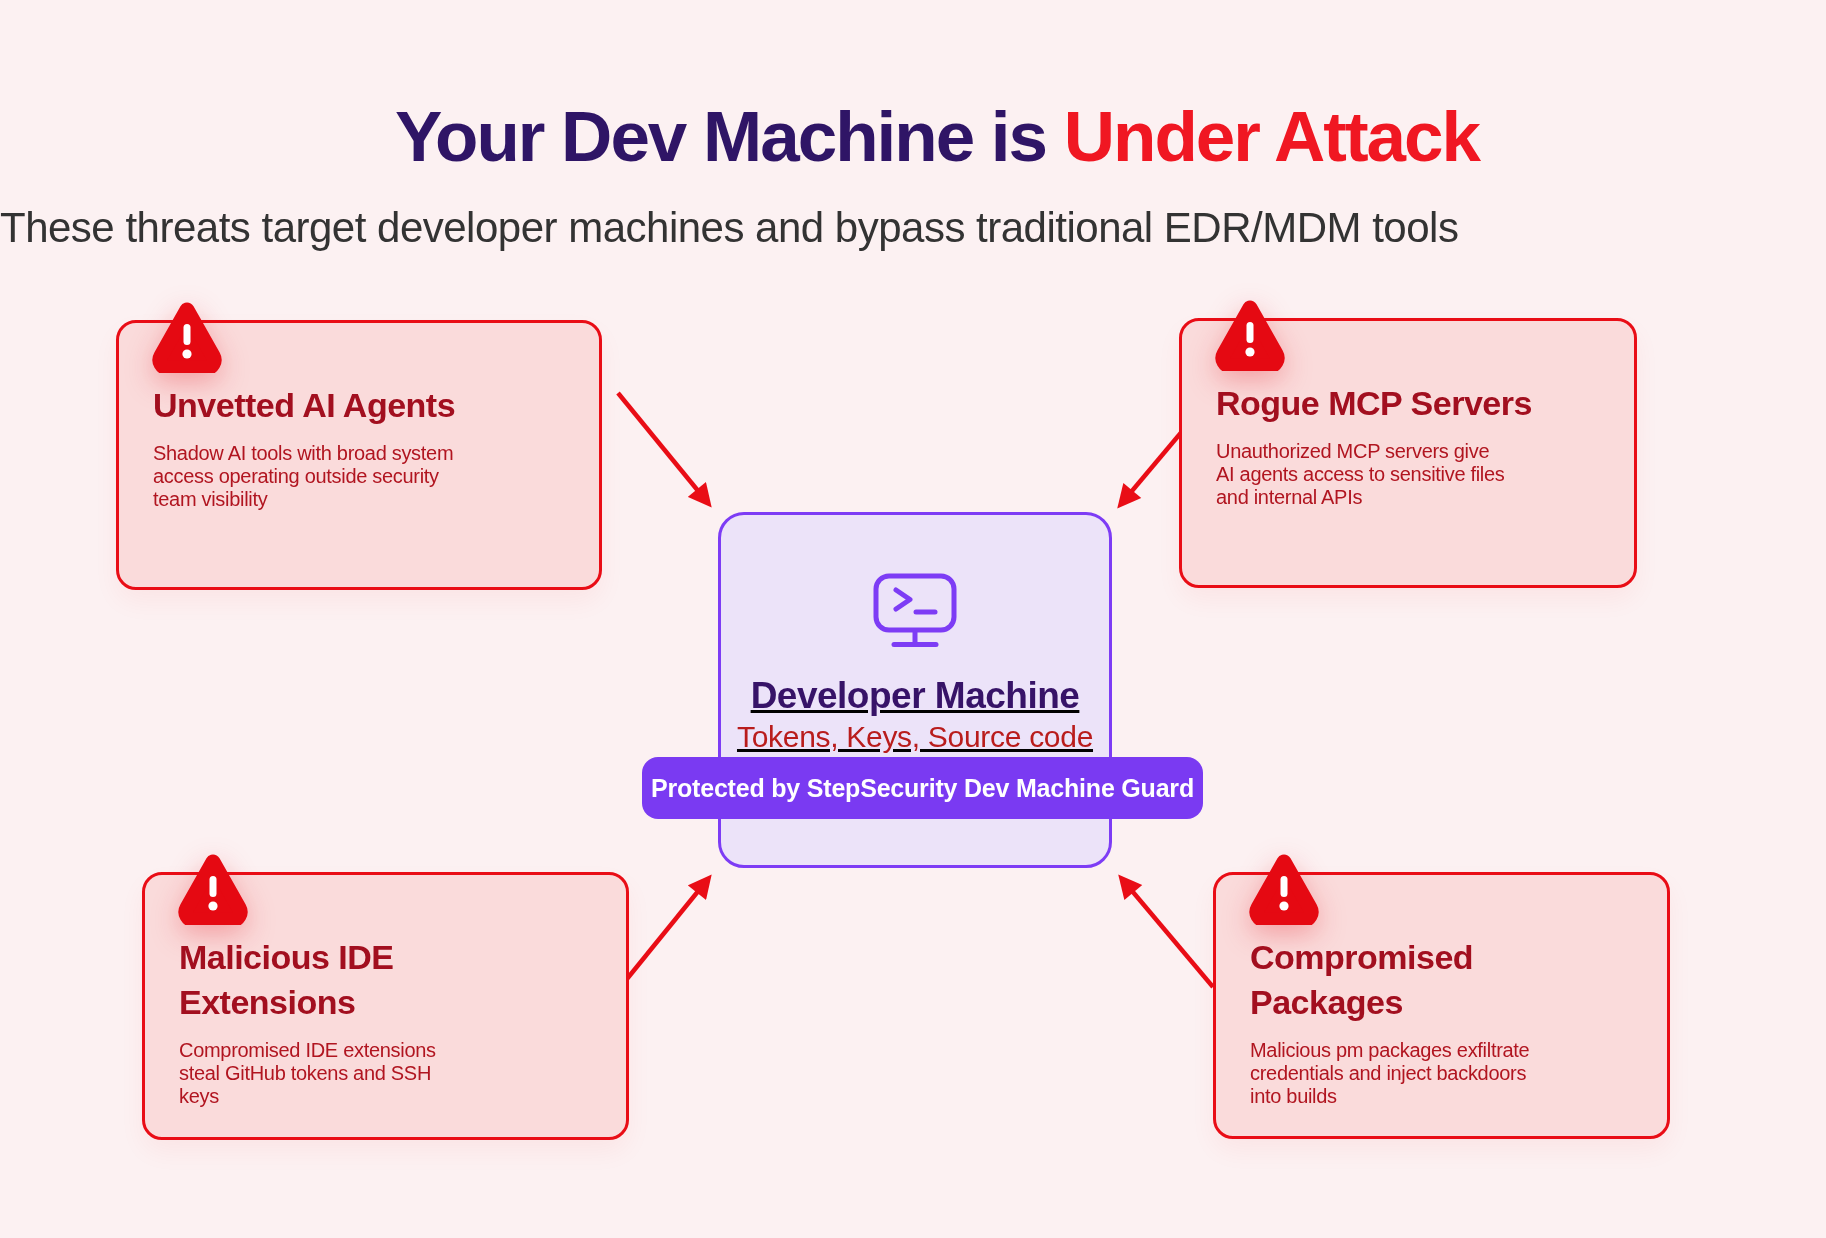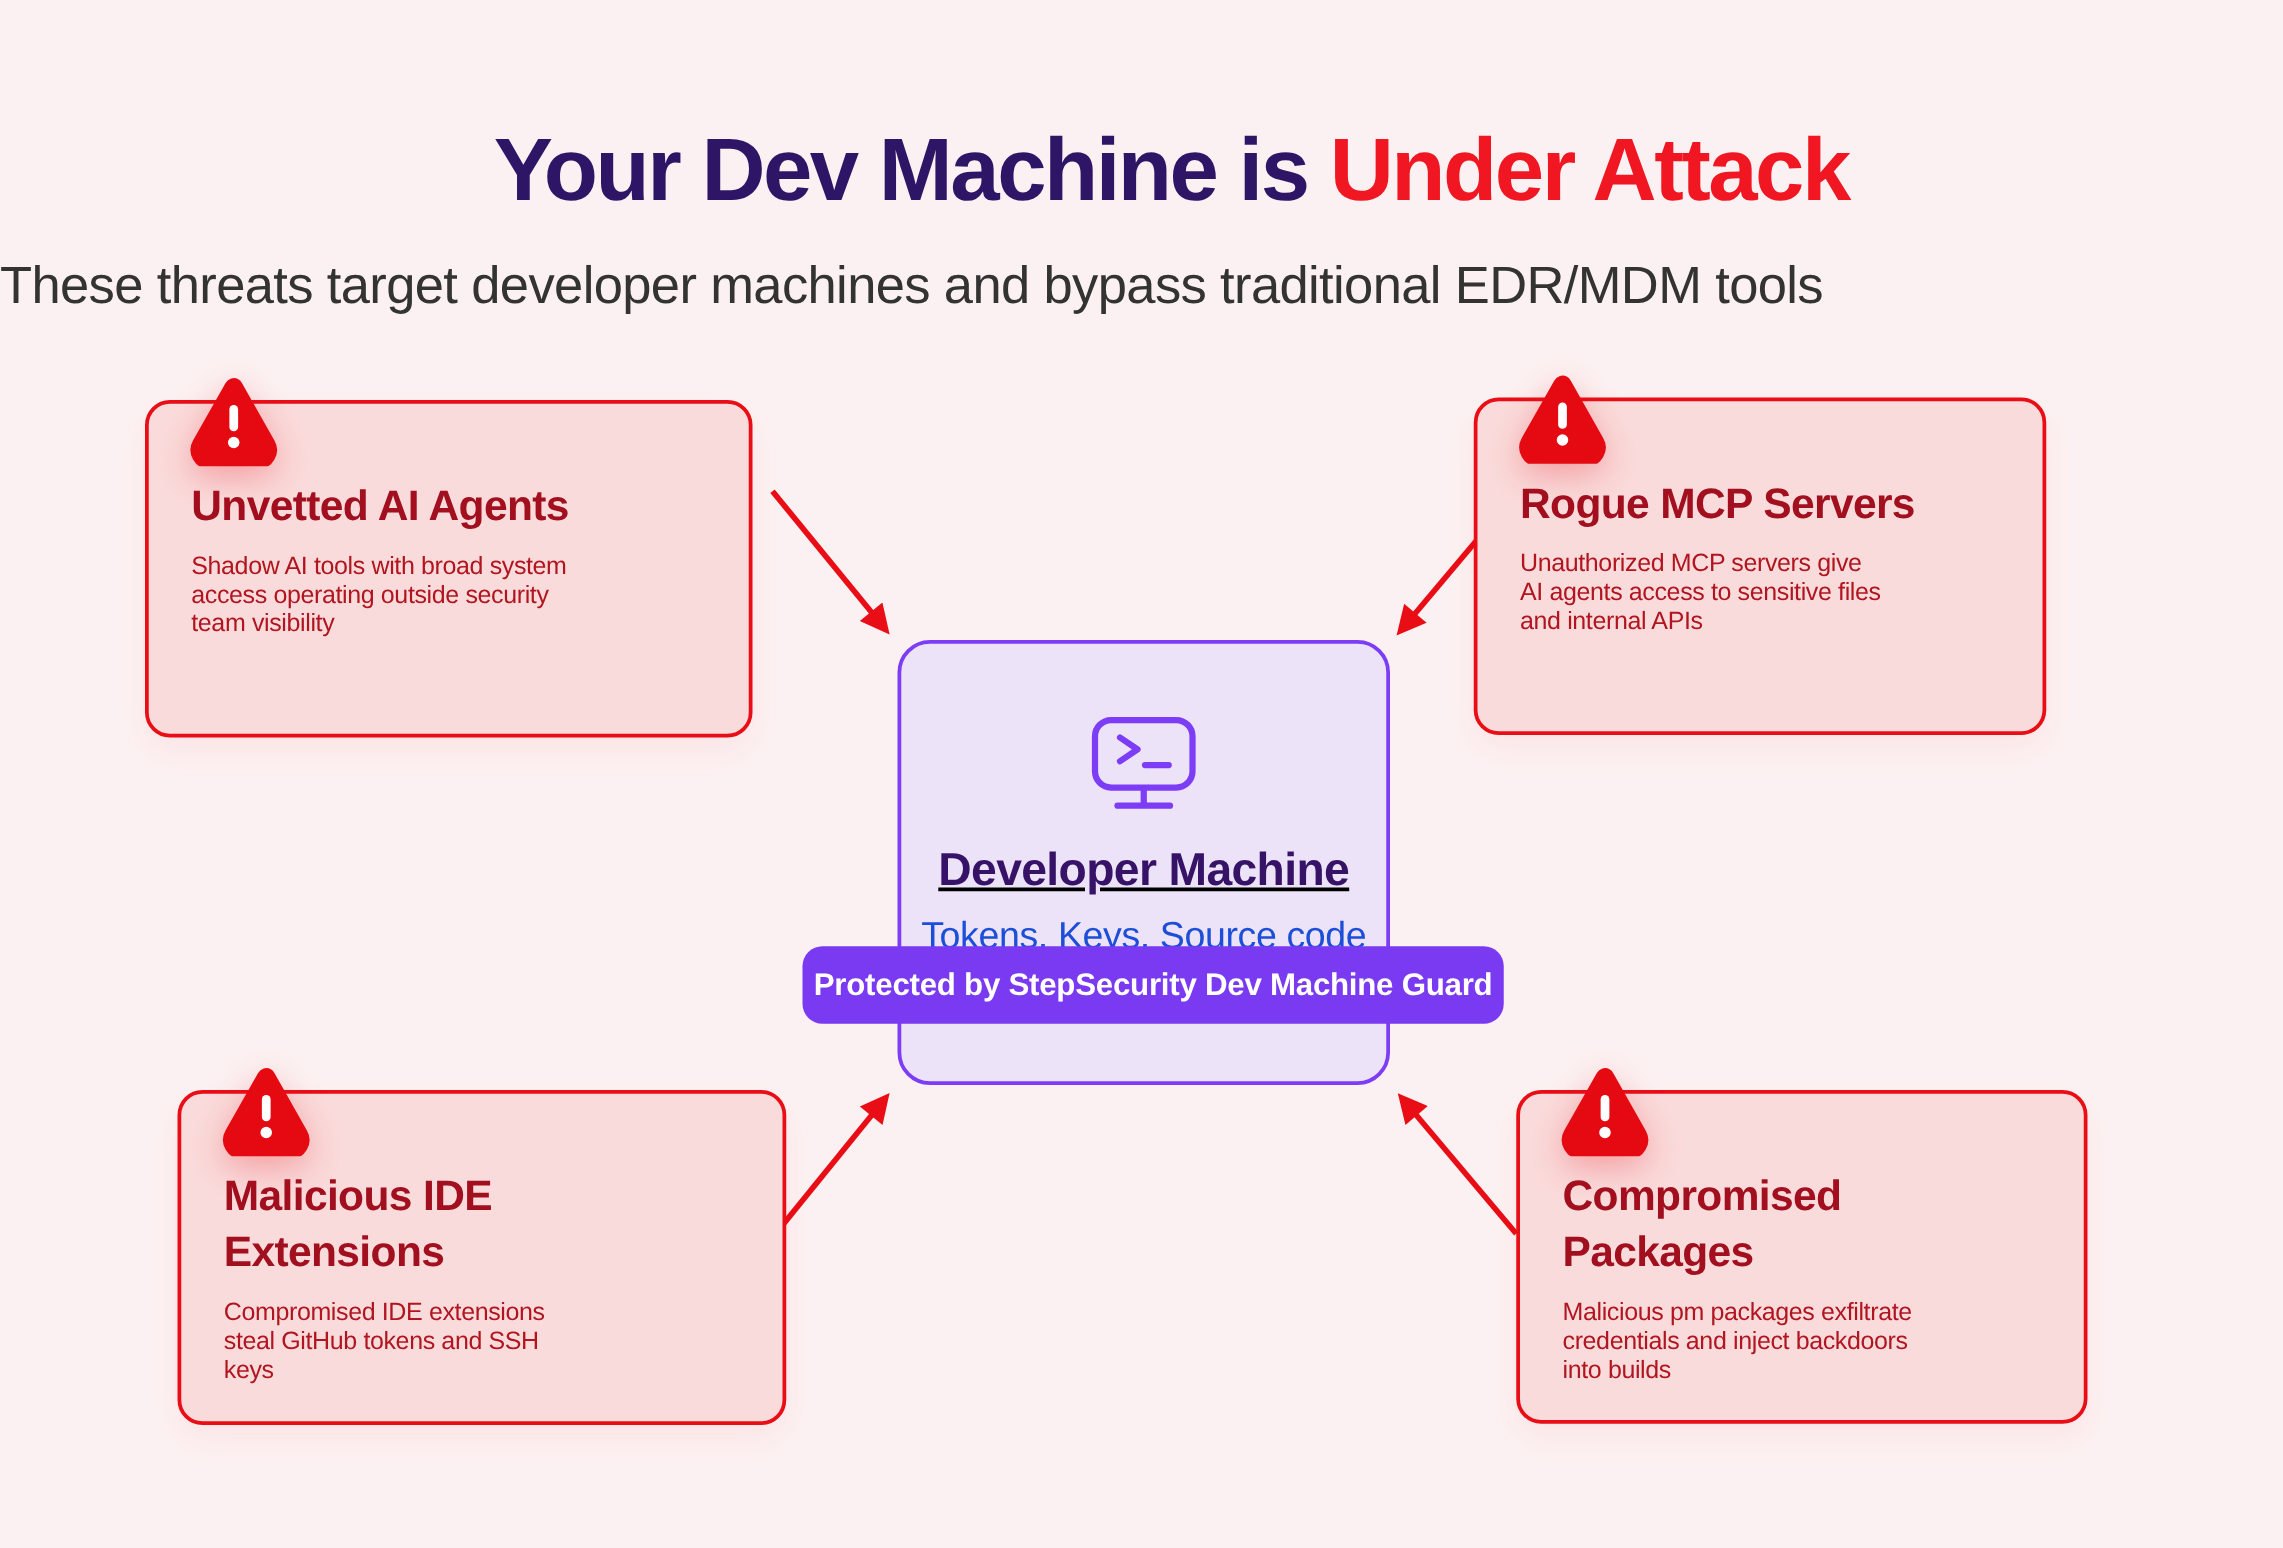--- a/index.html
+++ b/index.html
@@ -50,21 +50,21 @@
     position:absolute;left:718px;top:512px;width:394px;height:356px;
     box-sizing:border-box;background:#ece3f9;border:3px solid #7d3cf5;
     border-radius:26px;display:flex;flex-direction:column;align-items:center;text-decoration:underline;
   }
   .machine .term{margin-top:56px;}
   .machine h3{
     margin:14px 0 0 0;font-size:37px;font-weight:700;color:#371368;
     letter-spacing:-0.5px;line-height:1.05;white-space:nowrap;
   }
   .machine .sub{
-    margin-top:16px;font-size:30px;font-weight:400;color:#1d4ed8;
+    margin-top:4px;font-size:30px;font-weight:400;color:#b91c1c;
     letter-spacing:-0.3px;white-space:nowrap;
   }
   .badge{
     position:absolute;left:642px;top:757px;width:561px;height:62px;
     background:#7a3af2;border-radius:16px;z-index:5;
     display:flex;align-items:center;justify-content:center;
   }
   .badge span{
     color:#ffffff;font-size:25px;font-weight:700;letter-spacing:-0.2px;
     white-space:nowrap;

